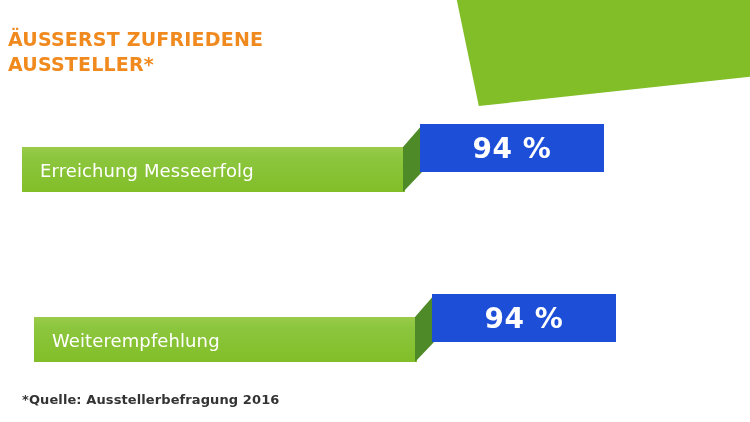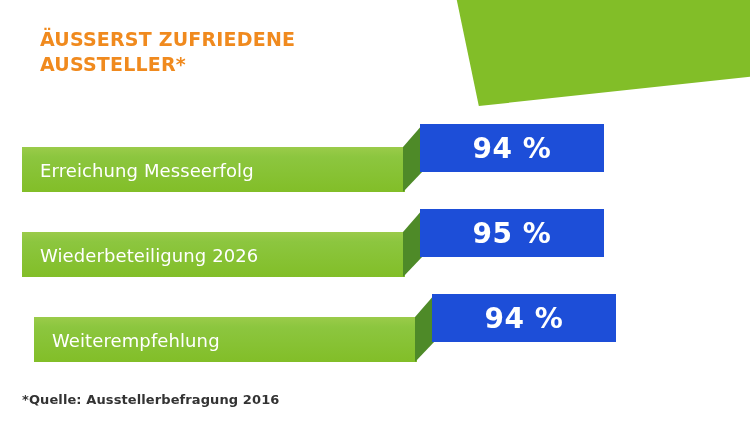--- a/index.html
+++ b/index.html
@@ -38,21 +38,21 @@
     font-size:35px;
     font-weight:400;
     letter-spacing:0.5px;
     color:#ffffff;
     white-space:nowrap;
   }
 
   
   .title {
     position:absolute;
-    left:40px;
+    left:8px;
     top:27px;
     width:330px;
     font-family:"DejaVu Sans", sans-serif;
     font-size:19px;
     font-weight:bold;
     line-height:1.30;
     letter-spacing:0.2px;
     color:#F08A1E;
     text-transform:uppercase;
     z-index:3;
@@ -158,29 +158,20 @@
     <div class="row row-1">
       <div class="bar-green">
         <span class="bar-green-label">Erreichung Messeerfolg</span>
       </div>
       <div class="connector"></div>
       <div class="bar-orange">
         <span class="bar-orange-value">94 %</span>
       </div>
     </div>
 
-    <div class="row row-2">
-      <div class="bar-green">
-        <span class="bar-green-label">Wiederbeteiligung 2026</span>
-      </div>
-      <div class="connector"></div>
-      <div class="bar-orange">
-        <span class="bar-orange-value">95 %</span>
-      </div>
-    </div>
 
     <div class="row row-3">
       <div class="bar-green">
         <span class="bar-green-label">Weiterempfehlung</span>
       </div>
       <div class="connector"></div>
       <div class="bar-orange">
         <span class="bar-orange-value">94 %</span>
       </div>
     </div>

